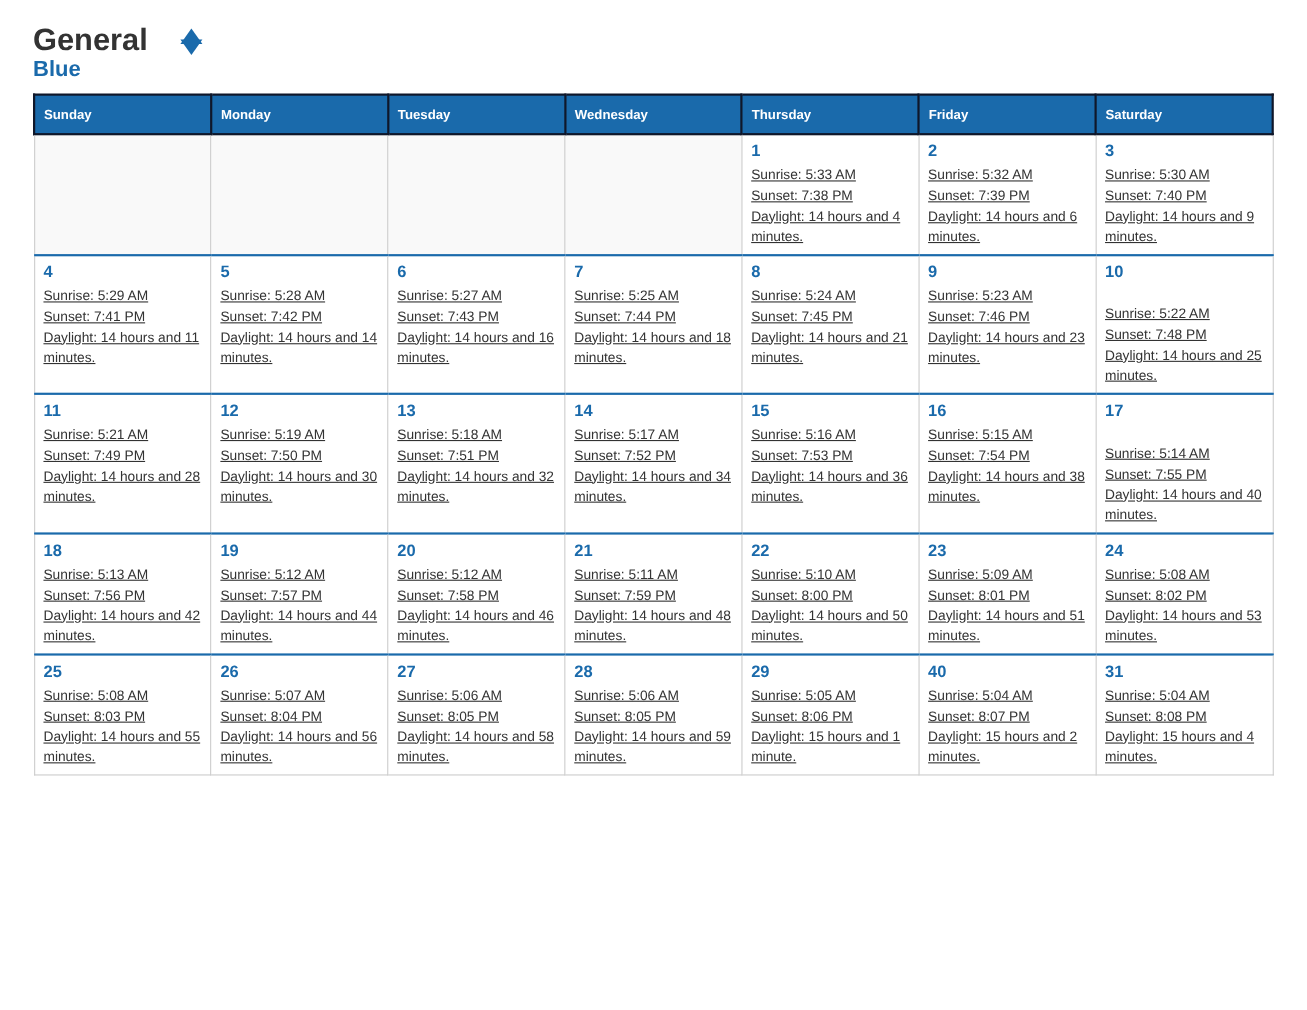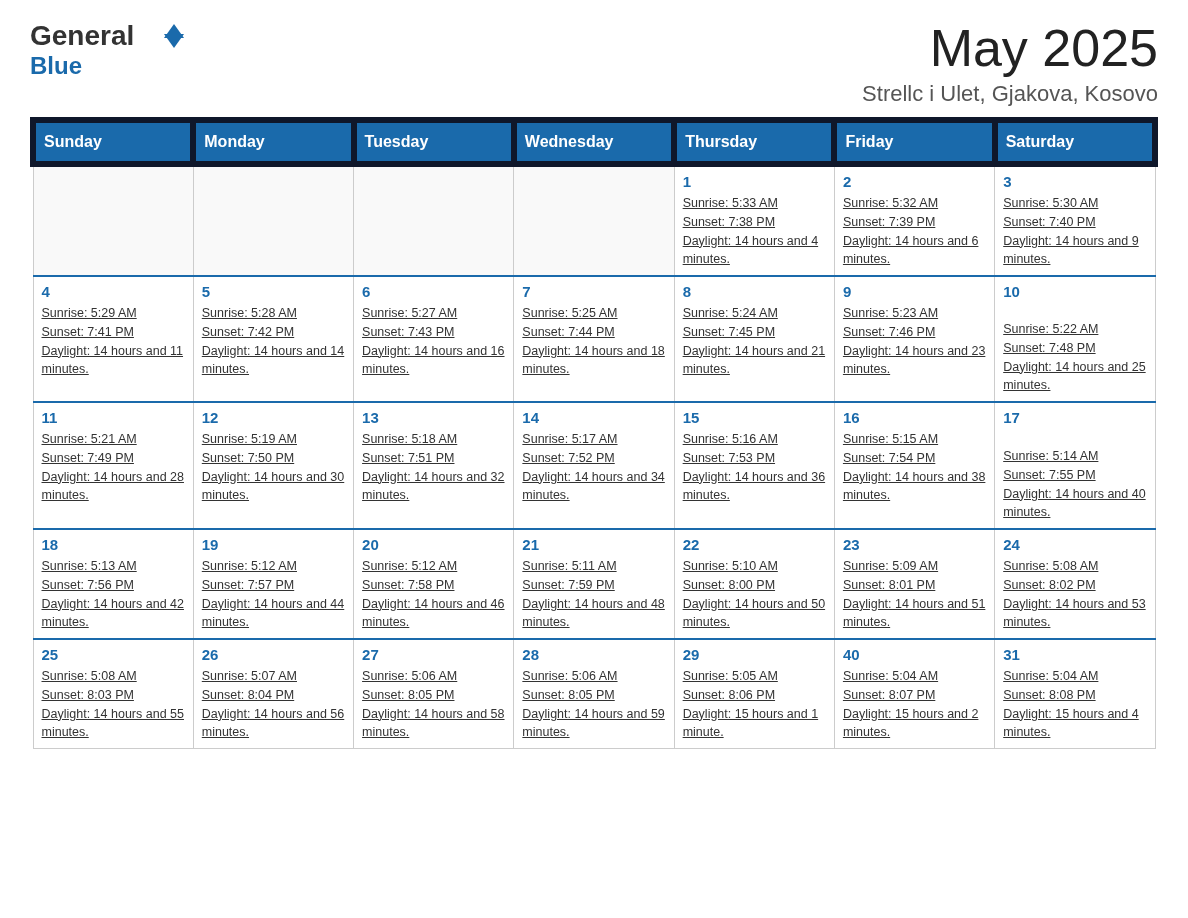--- a/index.html
+++ b/index.html
@@ -20,21 +20,21 @@
       display: flex;
       align-items: center;
       gap: 4px;
     }
     .logo-text-general {
       font-size: 28px;
       font-weight: bold;
       color: #333;
     }
     .logo-text-blue {
-      font-size: 24px;
+      font-size: 20px;
       font-weight: bold;
       color: #1a6aab;
     }
     .header-right {
       text-align: right;
     }
     .month-title {
       font-size: 52px;
       font-weight: normal;
       color: #222;
@@ -46,25 +46,25 @@
       margin-top: 4px;
     }
     .calendar {
       width: 100%;
       border-collapse: collapse;
       margin-top: 10px;
     }
     .calendar th {
       background-color: #1a6aab;
       color: #fff;
-      font-size: 16px;
+      font-size: 12px;
       font-weight: bold;
       padding: 10px 8px;
       text-align: left;
-      border: 6px solid #0f172a;
+      border: 2px solid #0f172a;
     }
     .calendar td {
       width: 14.28%;
       vertical-align: top;
       padding: 6px 8px;
       border: 1px solid #ccc;
       font-size: 12.5px;
       color: #222;
       min-height: 100px;
     }
@@ -87,33 +87,29 @@
     tr:not(:first-child) td {
       border-top: 2px solid #1a6aab;
     }
   </style>
 </head>
 <body>
 
 <div class="header">
   <div class="logo">
     <div style="display:flex; flex-direction:column; align-items:flex-start;">
-      <div style="display:flex; align-items:flex-start;gap:28px;">
+      <div style="display:flex; align-items:center;gap:28px;">
         <span class="logo-text-general">General</span>
         <div style="display:flex; flex-direction:column; align-items:center; margin-left:2px; margin-top:4px;">
           <div style="width:0;height:0;border-left:10px solid transparent;border-right:10px solid transparent;border-bottom:14px solid #1a6aab;"></div>
           <div style="width:0;height:0;border-left:10px solid transparent;border-right:10px solid transparent;border-top:14px solid #1a6aab; margin-top:-4px;"></div>
         </div>
       </div>
       <span class="logo-text-blue" style="margin-left:0;">Blue</span>
     </div>
-  </div>
-  <div class="header-right">
-    <div class="month-title">May 2025</div>
-    <div class="location-title">Strellc i Ulet, Gjakova, Kosovo</div>
   </div>
 </div>
 
 <table class="calendar">
   <thead>
     <tr>
     <th>Sunday</th>
         <th>Monday</th>
         <th>Tuesday</th>
         <th>Wednesday</th>

